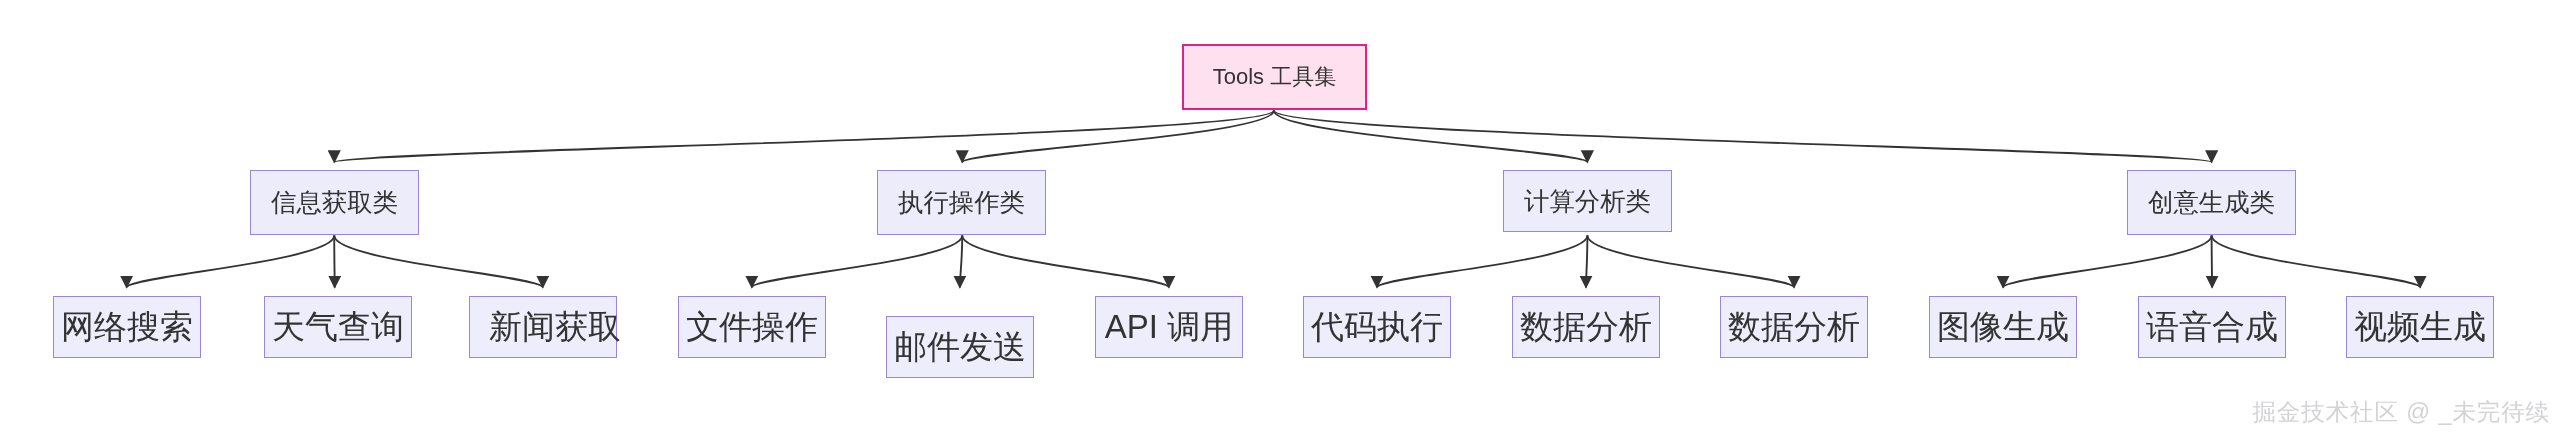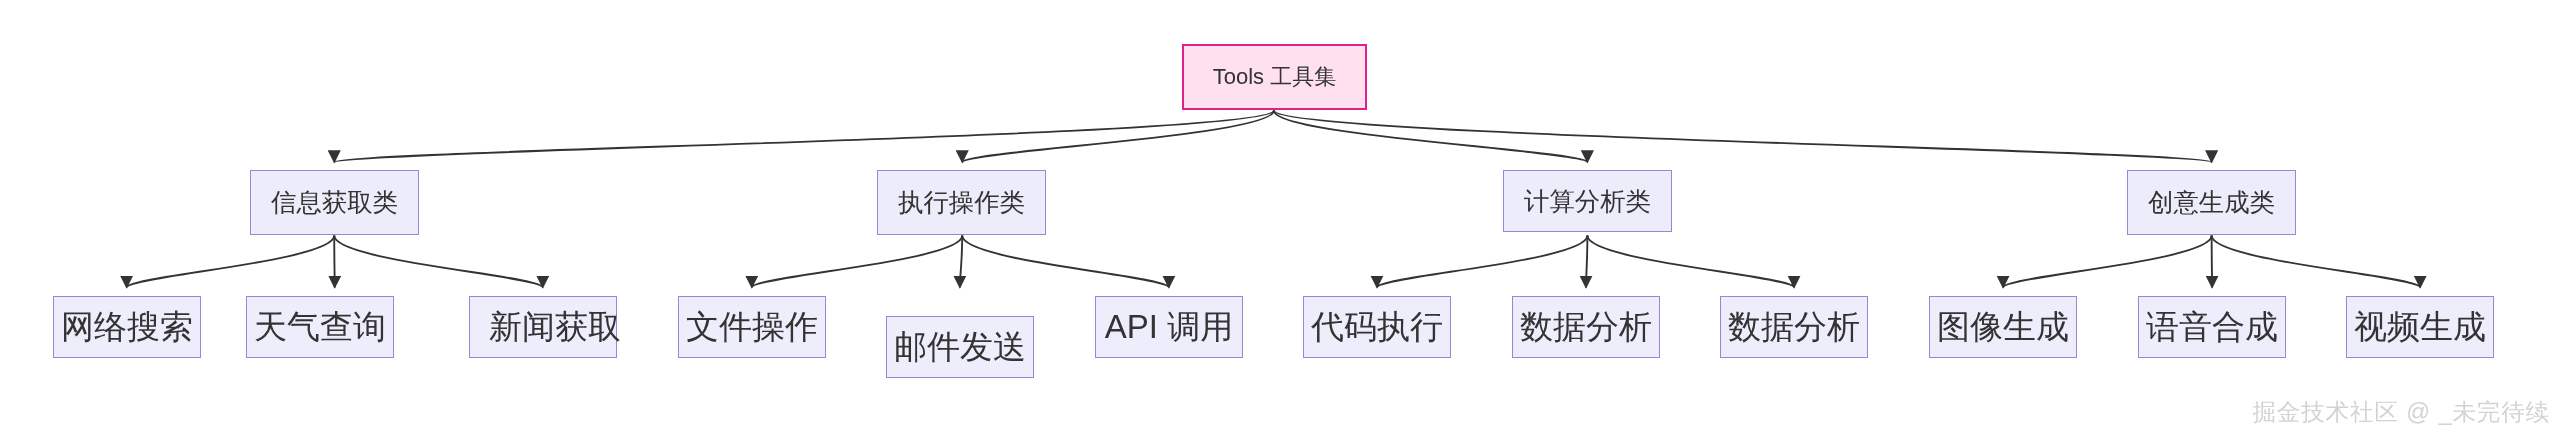--- a/index.html
+++ b/index.html
@@ -91,21 +91,21 @@
   </svg>
 
   <div class="node node-root" style="left: 1182px; top: 44px; width: 185px; height: 66px;">Tools 工具集</div>
 
   <div class="node node-cat" style="left: 250px; top: 170px; width: 169px; height: 65px;">信息获取类</div>
   <div class="node node-cat" style="left: 877px; top: 170px; width: 169px; height: 65px;">执行操作类</div>
   <div class="node node-cat" style="left: 1503px; top: 170px; width: 169px; height: 62px;">计算分析类</div>
   <div class="node node-cat" style="left: 2127px; top: 170px; width: 169px; height: 65px;">创意生成类</div>
 
   <div class="node node-leaf" style="left: 53px; top: 296px; width: 148px; height: 62px;">网络搜索</div>
-  <div class="node node-leaf" style="left: 246px; top: 296px; width: 148px; height: 62px;">天气查询</div>
+  <div class="node node-leaf" style="left: 264px; top: 296px; width: 148px; height: 62px;">天气查询</div>
   <div class="node node-leaf" style="left: 469px; top: 296px; width: 148px; height: 62px; padding-left: 24px;">新闻获取</div>
   <div class="node node-leaf" style="left: 678px; top: 296px; width: 148px; height: 62px;">文件操作</div>
   <div class="node node-leaf" style="left: 886px; top: 296px; width: 148px; height: 62px; margin-top: 20px;">邮件发送</div>
   <div class="node node-leaf" style="left: 1095px; top: 296px; width: 148px; height: 62px;">API 调用</div>
   <div class="node node-leaf" style="left: 1303px; top: 296px; width: 148px; height: 62px;">代码执行</div>
   <div class="node node-leaf" style="left: 1512px; top: 296px; width: 148px; height: 62px;">数据分析</div>
   <div class="node node-leaf" style="left: 1720px; top: 296px; width: 148px; height: 62px;">数据分析</div>
   <div class="node node-leaf" style="left: 1929px; top: 296px; width: 148px; height: 62px;">图像生成</div>
   <div class="node node-leaf" style="left: 2138px; top: 296px; width: 148px; height: 62px;">语音合成</div>
   <div class="node node-leaf" style="left: 2346px; top: 296px; width: 148px; height: 62px;">视频生成</div>

